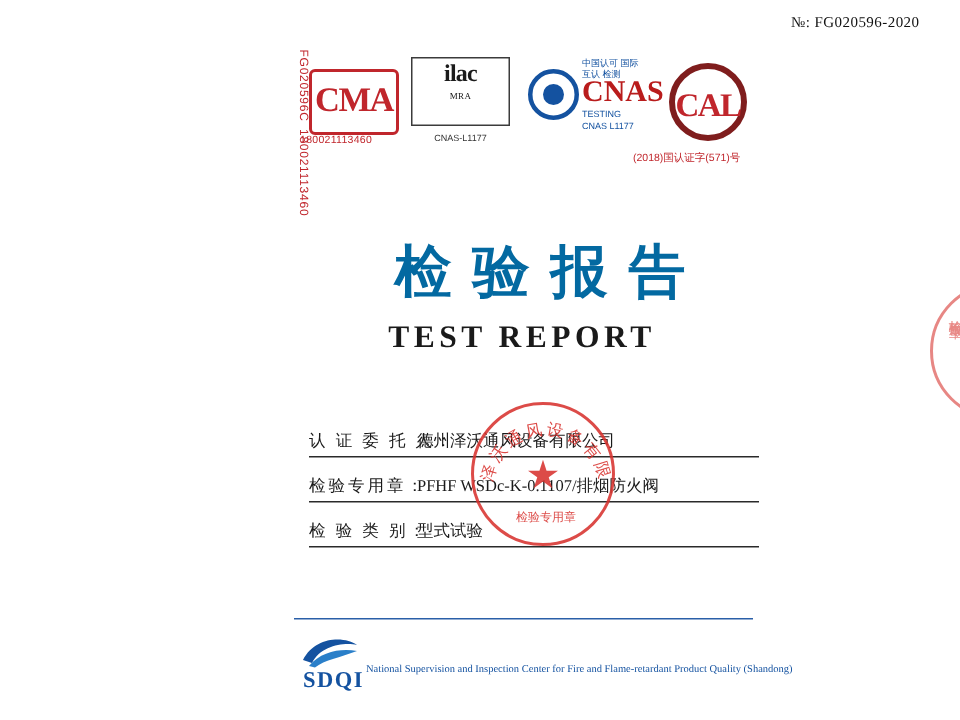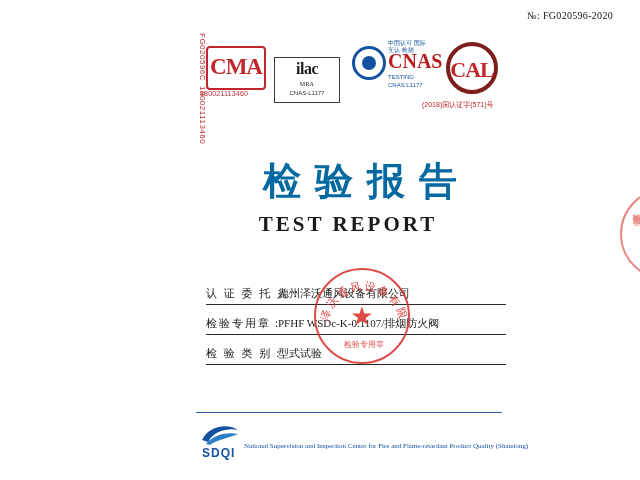--- a/index.html
+++ b/index.html
@@ -73,21 +73,21 @@
     left: -6px;
     top: 52px;
     font-size: 7px;
     color: #c0262c;
     letter-spacing: .2px;
   }
   
   .ilac {
     position: absolute;
     left: 68px;
-    top: 19px;
+    top: 0;
     width: 64px;
     height: 44px;
     border: 1px solid #3b3b3b;
     color: #1b1b1b;
     text-align: center;
     font-family: "Liberation Serif", serif;
   }
   .ilac .big {
     font-size: 16px;
     font-weight: bold;
@@ -349,22 +349,22 @@
     position: absolute;
     left: 0;
     top: 0;
     width: 40px;
     height: 24px;
   }
   .sdqi-name {
     position: absolute;
     left: 2px;
     top: 24px;
-    font-family: Liberation Sans, sans-serif;
-    font-size: 12px;
+    font-family: Liberation Serif, serif;
+    font-size: 15px;
     font-weight: bold;
     color: #1452a0;
     letter-spacing: 1px;
   }
   .footer-cn {
     position: absolute;
     left: 48px;
     top: 2px;
     font-family: "Liberation Serif", serif;
     font-size: 13px;

